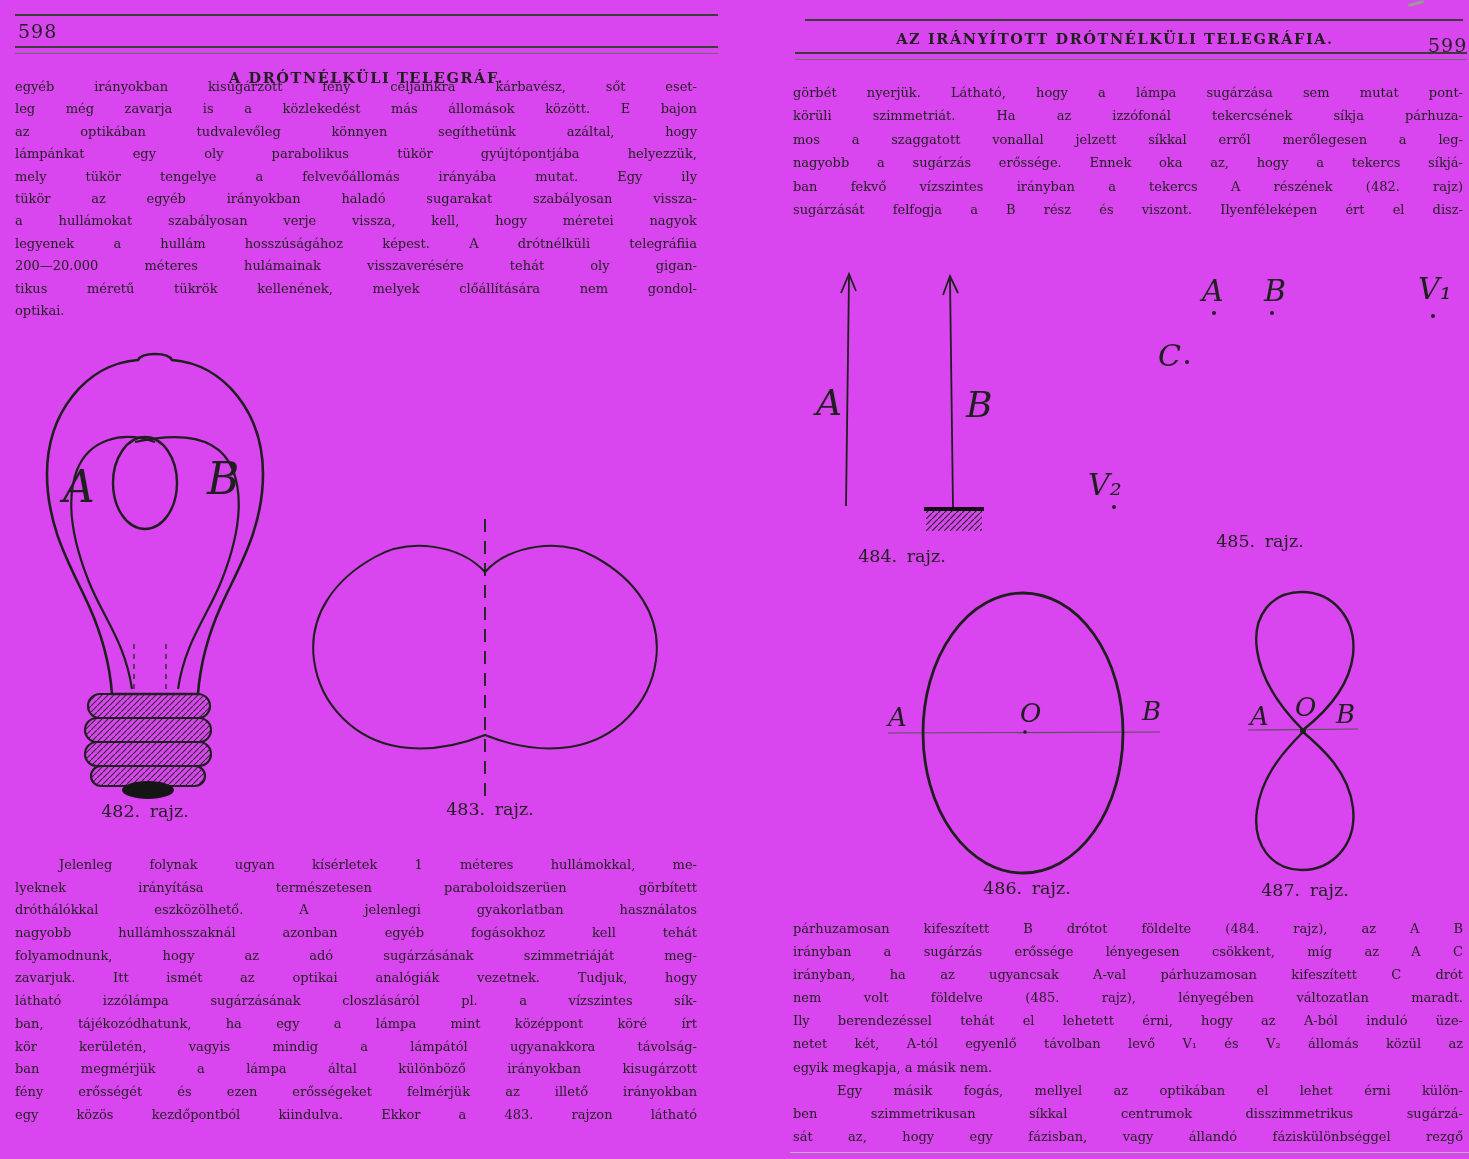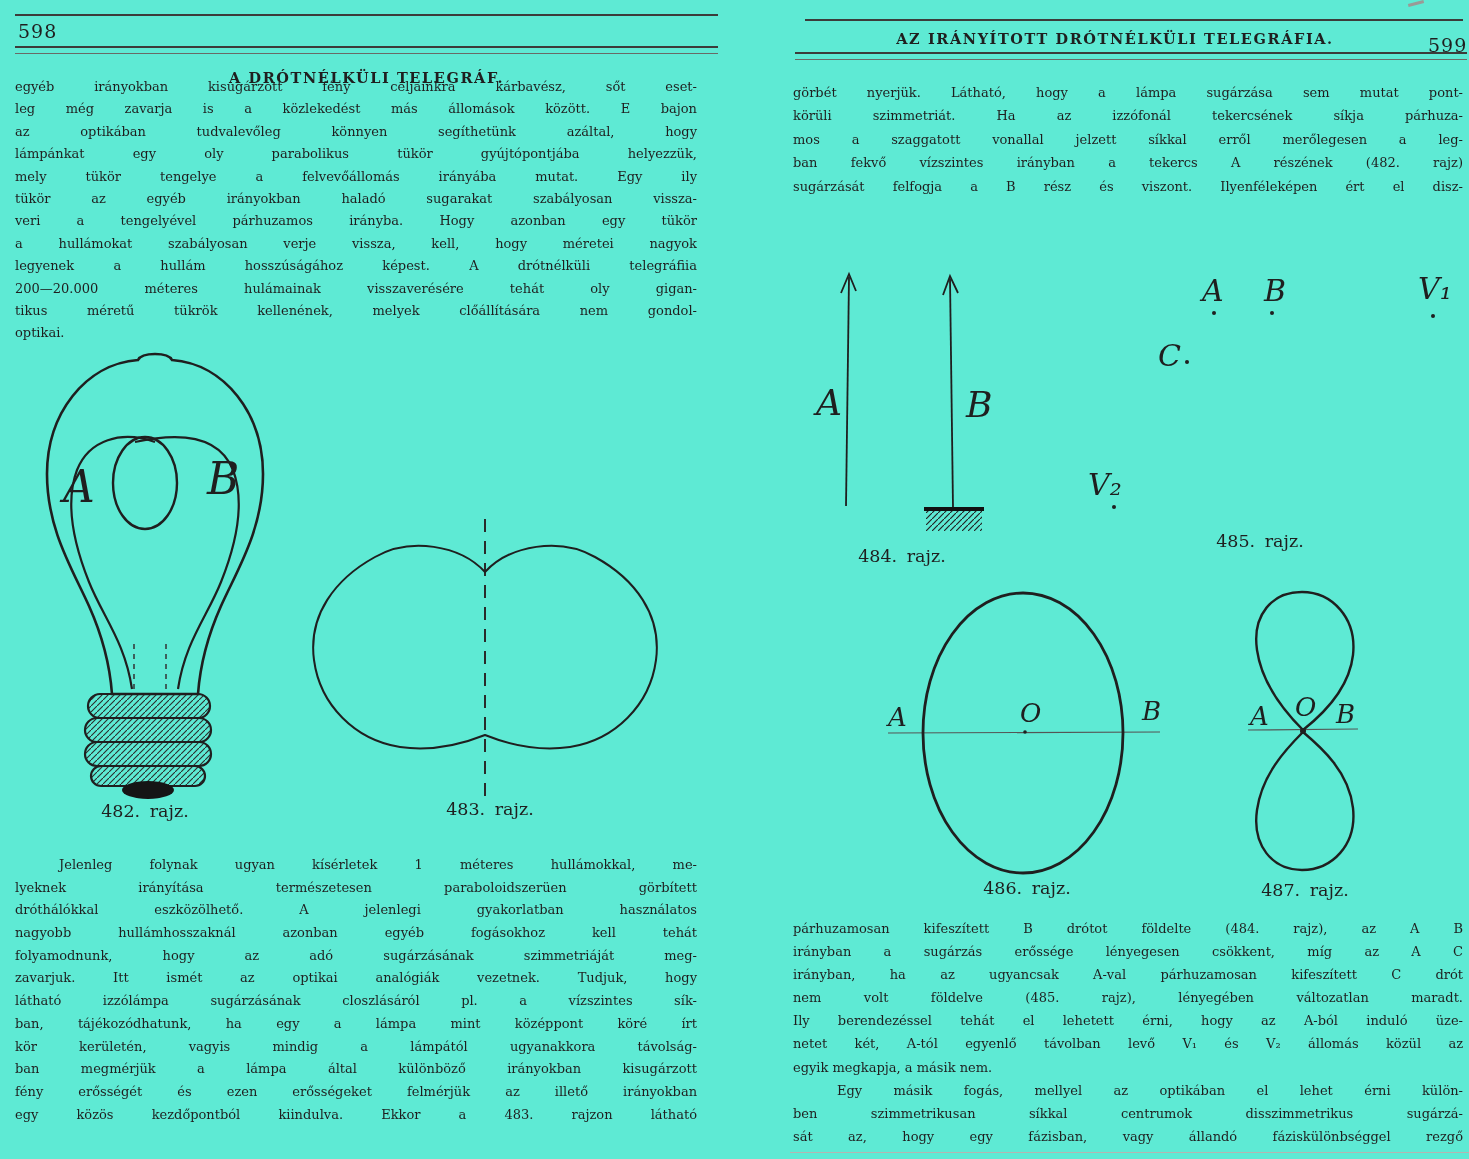--- a/index.html
+++ b/index.html
@@ -1,18 +1,18 @@
 <!DOCTYPE html>
 <html><head>
 <meta charset="utf-8">
 <style>
   html,body{margin:0;padding:0;background:#d8d8d4;}
   .scan{
     position:relative;width:1469px;height:1159px;margin:0 auto;
-    background:#5eead4;color:#1f1f1f;
+    background:#d946ef;color:#1f1f1f;
     font-family:"DejaVu Serif", serif;
     overflow:hidden;
   }
   .abs{position:absolute;}
   .rule{background:#3c3c3a;height:2px;}
   .double-rule{height:5px;border-top:2px solid #3c3c3a;border-bottom:1px solid #6a6a66;}
   .pagenum{font-size:19px;letter-spacing:1px;}
   .running-header{font-size:14.5px;font-weight:600;letter-spacing:1.6px;text-align:center;white-space:nowrap;}
   .para{font-size:13px;}
   .tl{width:100%;text-align:justify;white-space:normal;}
@@ -39,21 +39,20 @@
   <div class="abs running-header" style="left:15px;top:25px;width:703px;margin-top:44px;">A DRÓTNÉLKÜLI TELEGRÁF.</div>
   <div class="abs double-rule" style="left:15px;top:46px;width:703px;"></div>
 
   <div class="abs para lh1" style="left:15px;top:76px;width:682px;">
     <div class="tl jl">egyéb irányokban kisugárzott fény céljainkra kárbavész, sőt eset-</div>
     <div class="tl jl">leg még zavarja is a közlekedést más állomások között. E bajon</div>
     <div class="tl jl">az optikában tudvalevőleg könnyen segíthetünk azáltal, hogy</div>
     <div class="tl jl">lámpánkat egy oly parabolikus tükör gyújtópontjába helyezzük,</div>
     <div class="tl jl">mely tükör tengelye a felvevőállomás irányába mutat. Egy ily</div>
     <div class="tl jl">tükör az egyéb irányokban haladó sugarakat szabályosan vissza-</div>
-    <div class="tl jl">veri a tengelyével párhuzamos irányba. Hogy azonban egy tükör</div>
     <div class="tl jl">a hullámokat szabályosan verje vissza, kell, hogy méretei nagyok</div>
     <div class="tl jl">legyenek a hullám hosszúságához képest. A drótnélküli telegráfiia</div>
     <div class="tl jl">200—20.000 méteres hulámainak visszaverésére tehát oly gigan-</div>
     <div class="tl jl">tikus méretű tükrök kellenének, melyek clőállítására nem gondol-</div>
     <div class="tl last">optikai.</div>
   </div>
 
   <svg class="abs" style="left:25px;top:352px;" width="240" height="448" viewBox="0 0 240 448">
     <defs>
       <pattern id="hatchBulb" patternUnits="userSpaceOnUse" width="6" height="6">
@@ -110,20 +109,21 @@
   <div class="abs rule" style="left:805px;top:19px;width:658px;"></div>
   <div class="abs running-header" style="left:795px;top:30px;width:640px;">AZ IRÁNYÍTOTT DRÓTNÉLKÜLI TELEGRÁFIA.</div>
   <div class="abs pagenum" style="left:1428px;top:34px;">599</div>
   <div class="abs double-rule" style="left:795px;top:52px;width:672px;"></div>
   <div class="abs speck" style="left:1408px;top:2px;width:16px;height:3px;transform:rotate(-14deg);"></div>
 
   <div class="abs para lh3" style="left:793px;top:81px;width:670px;">
     <div class="tl jl">görbét nyerjük. Látható, hogy a lámpa sugárzása sem mutat pont-</div>
     <div class="tl jl">körüli szimmetriát. Ha az izzófonál tekercsének síkja párhuza-</div>
     <div class="tl jl">mos a szaggatott vonallal jelzett síkkal erről merőlegesen a leg-</div>
+    <div class="tl jl">nagyobb a sugárzás erőssége. Ennek oka az, hogy a tekercs síkjá-</div>
     <div class="tl jl">ban fekvő vízszintes irányban a tekercs A részének (482. rajz)</div>
     <div class="tl jl">sugárzását felfogja a B rész és viszont. Ilyenféleképen ért el disz-</div>
   </div>
 
   <svg class="abs" style="left:800px;top:255px;" width="200" height="285" viewBox="0 0 200 285">
     <defs>
       <pattern id="hatch484" patternUnits="userSpaceOnUse" width="6" height="6">
         <path d="M0 6 L6 0" stroke="#222" stroke-width="1.2"></path>
       </pattern>
     </defs>

